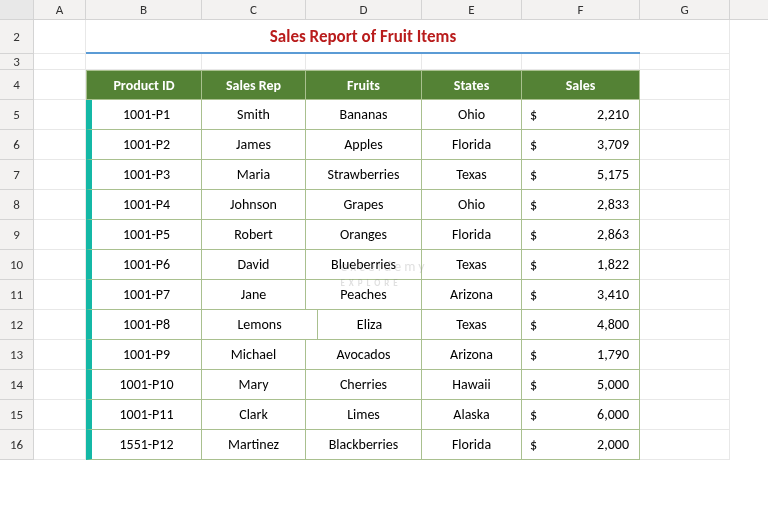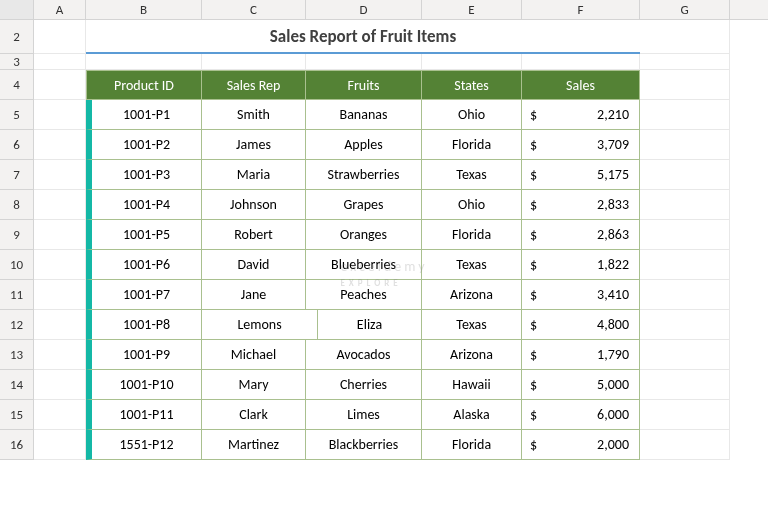--- a/index.html
+++ b/index.html
@@ -21,25 +21,25 @@
     
     
     .row { display: flex; height: 30px; }
     .row.title-row { height: 34px; }
     .row.spacer { height: 16px; }
     .rh { width: 34px; background: #f3f2f1; border-right: 1px solid #d4d4d4; border-bottom: 1px solid #d4d4d4; text-align: center; font-size: 13px; color: #333; display: flex; align-items: center; justify-content: center; }
     .cell { border-right: 1px solid #e8e8e8; border-bottom: 1px solid #e8e8e8; display: flex; align-items: center; justify-content: center; }
     .cell.blank { background: #fff; }
     
     
-    .title-wrap { display: flex; align-items: center; justify-content: center; font-weight: bold; color: #404040; font-size: 17px; border-bottom: 2px solid #5b9bd5; }
+    .title-wrap { display: flex; align-items: center; justify-content: center; font-weight: bold; color: #b91c1c; font-size: 17px; border-bottom: 2px solid #5b9bd5; }
     .title-area { width: 554px; }
     
     
-    .thead .tcell { background: #548235; color: #fff; font-weight: normal; border: 1px solid #a9c08f; border-left: none; }
+    .thead .tcell { background: #548235; color: #fff; font-weight: bold; border: 1px solid #a9c08f; border-left: none; }
     .thead .tcell.first { border-left: 1px solid #a9c08f; }
     
     
     .tcell { display: flex; align-items: center; justify-content: center; border: 1px solid #a9c08f; border-top: none; border-left: none; background: #fff; }
     .tcell.first { border-left: 6px solid #14b8a6; }
     .tcell.sales { justify-content: space-between; padding: 0 10px 0 8px; }
     .tcell.sales .sym { }
     .tcell.sales .val { }
     
     .c-B { width: 116px; }

